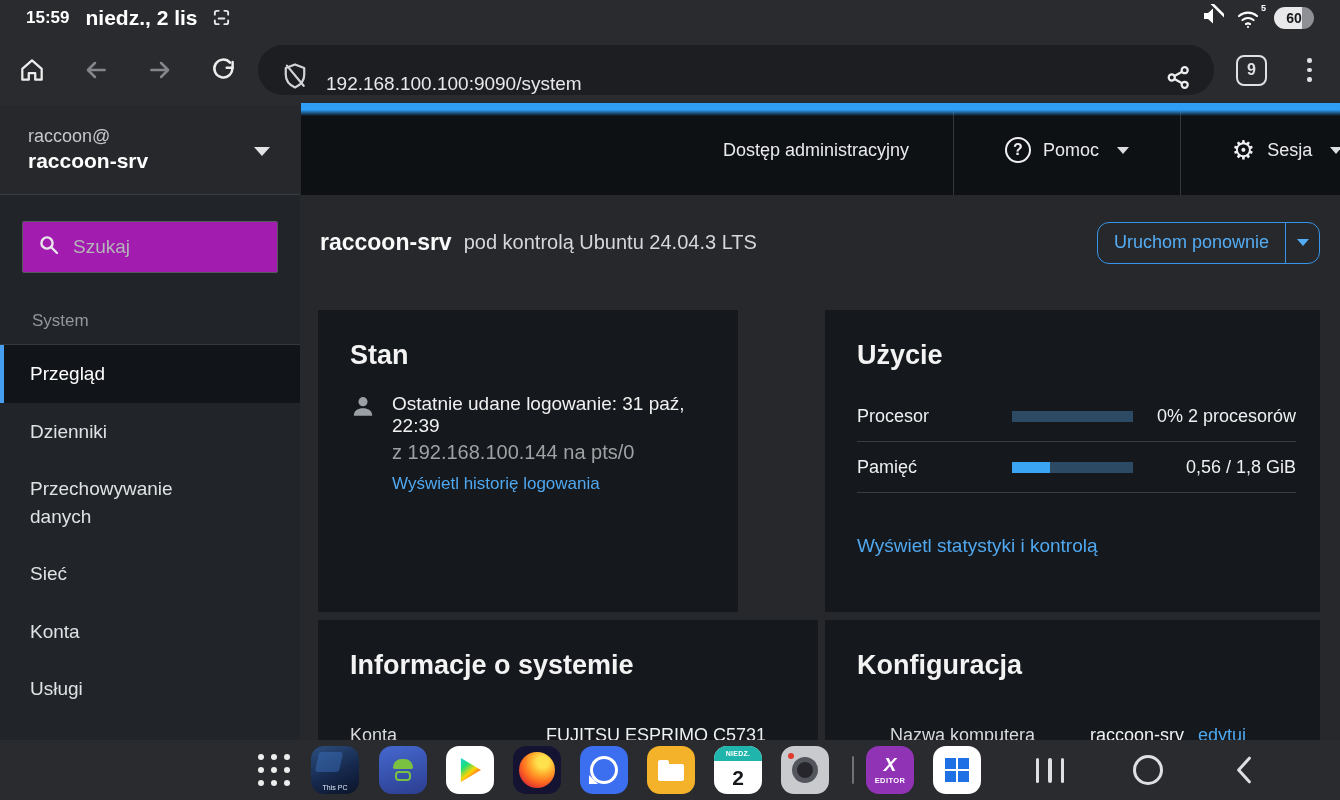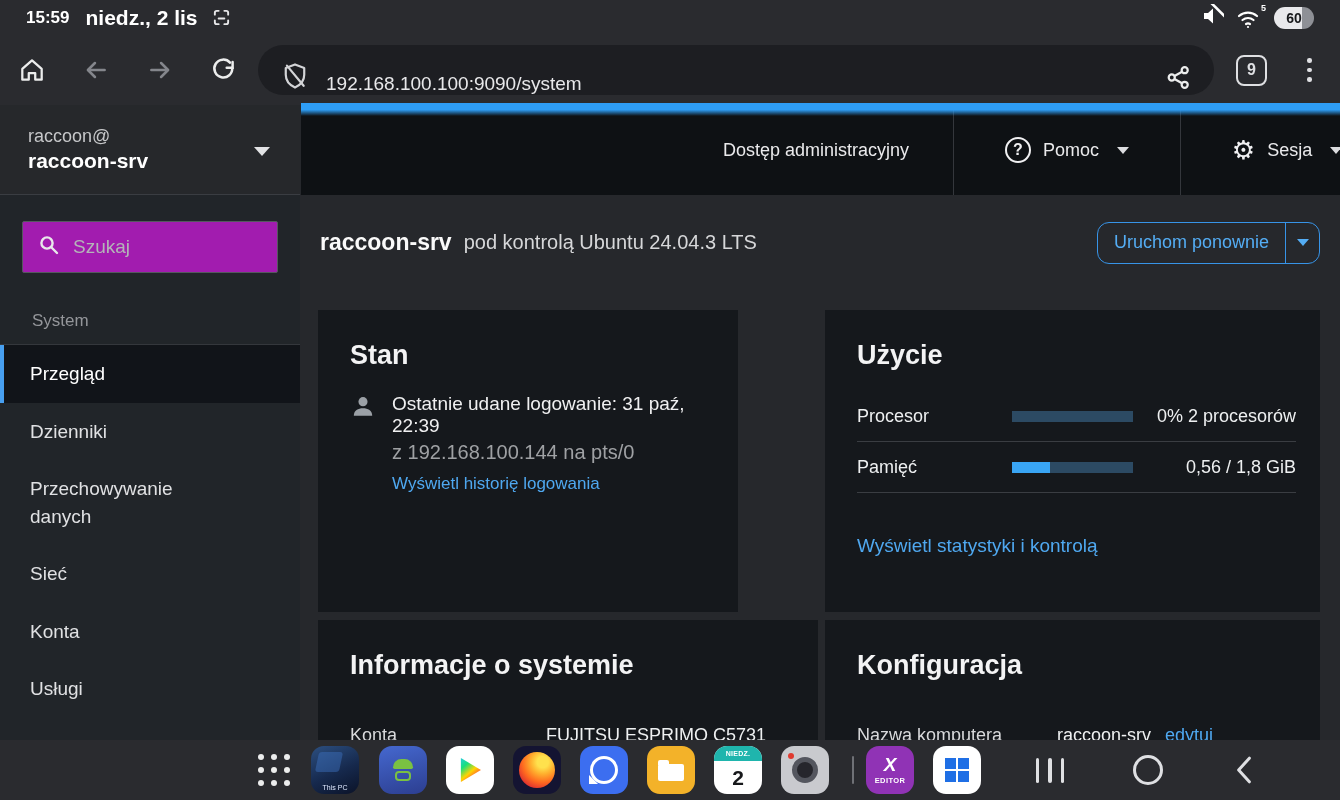--- a/index.html
+++ b/index.html
@@ -331,21 +331,21 @@
       <h2>Informacje o systemie</h2>
       <div class="info-row">
         <span class="info-label">Konta</span>
         <span class="info-value">FUJITSU ESPRIMO C5731</span>
       </div>
     </div>
 
     <div class="card card-config">
       <h2>Konfiguracja</h2>
       <div class="info-row">
-        <span class="info-label" style="width:200px;">Nazwa komputera</span>
+        <span class="info-label" style="width:200px;margin-left:33px;">Nazwa komputera</span>
         <span class="info-value">
           <span>raccoon-srv</span><span class="link">edytuj</span>
         </span>
       </div>
     </div>
   </div>
 
   <div class="taskbar">
     <div class="ti drawer" style="left:254px;">
         <i></i>

